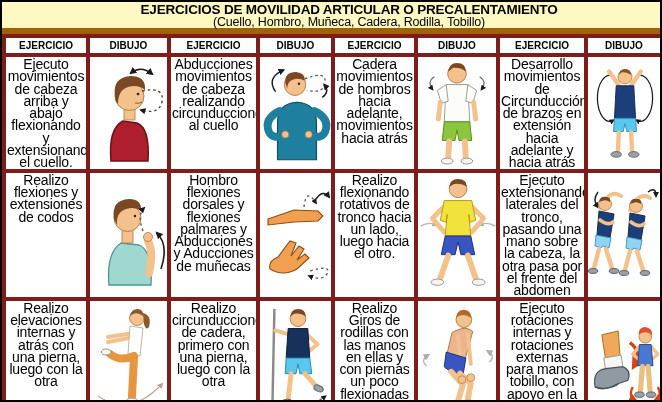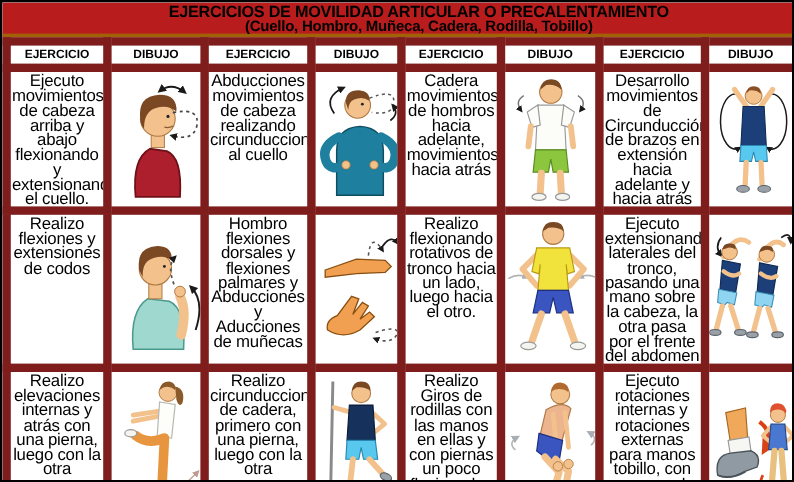--- a/index.html
+++ b/index.html
@@ -1,21 +1,21 @@
 <!DOCTYPE html>
 <html><head>
 <meta charset="utf-8">
 <style>
   html,body{margin:0;padding:0;background:#fff;font-family:"Liberation Sans",sans-serif;}
   .sheet{width:662px;height:402px;box-sizing:border-box;border:2px solid #000;background:#fff;overflow:hidden;}
-  .title-block{background:#b91c1c;border-bottom:3px solid #a16207;text-align:center;padding-top:1px;height:25px;padding-left:36px;}
+  .title-block{background:#fef9c3;border-bottom:6px solid #a16207;text-align:center;padding-top:1px;height:25px;padding-left:36px;}
   .title-line{font-size:13.5px;font-weight:bold;line-height:13px;letter-spacing:-0.2px;}
-  .subtitle-line{font-size:12.5px;font-weight:bold;line-height:12px;letter-spacing:-0.2px;}
+  .subtitle-line{font-size:12.5px;font-weight:normal;line-height:12px;letter-spacing:-0.2px;}
   table.ex-table{border-collapse:collapse;table-layout:fixed;width:658px;}
-  table.ex-table th,table.ex-table td{border:7px solid #7f1d1d;overflow:hidden;}
+  table.ex-table th,table.ex-table td{border:4px solid #7f1d1d;overflow:hidden;}
   th.hdr{font-size:10px;font-weight:bold;height:15px;text-align:center;padding:0;background:#fff;letter-spacing:0;}
   td.ex{font-size:14px;line-height:12.3px;text-align:center;vertical-align:top;padding:1px 1px 0 1px;letter-spacing:-0.2px;}
   td.draw{text-align:center;vertical-align:middle;padding:0;}
   td.draw svg{display:block;margin:0 auto;}
   .r1{height:106px}.r2{height:122px}.r3{height:119px}
 </style>
 </head>
 <body>
 
 <svg width="0" height="0" style="position:absolute" aria-hidden="true">

